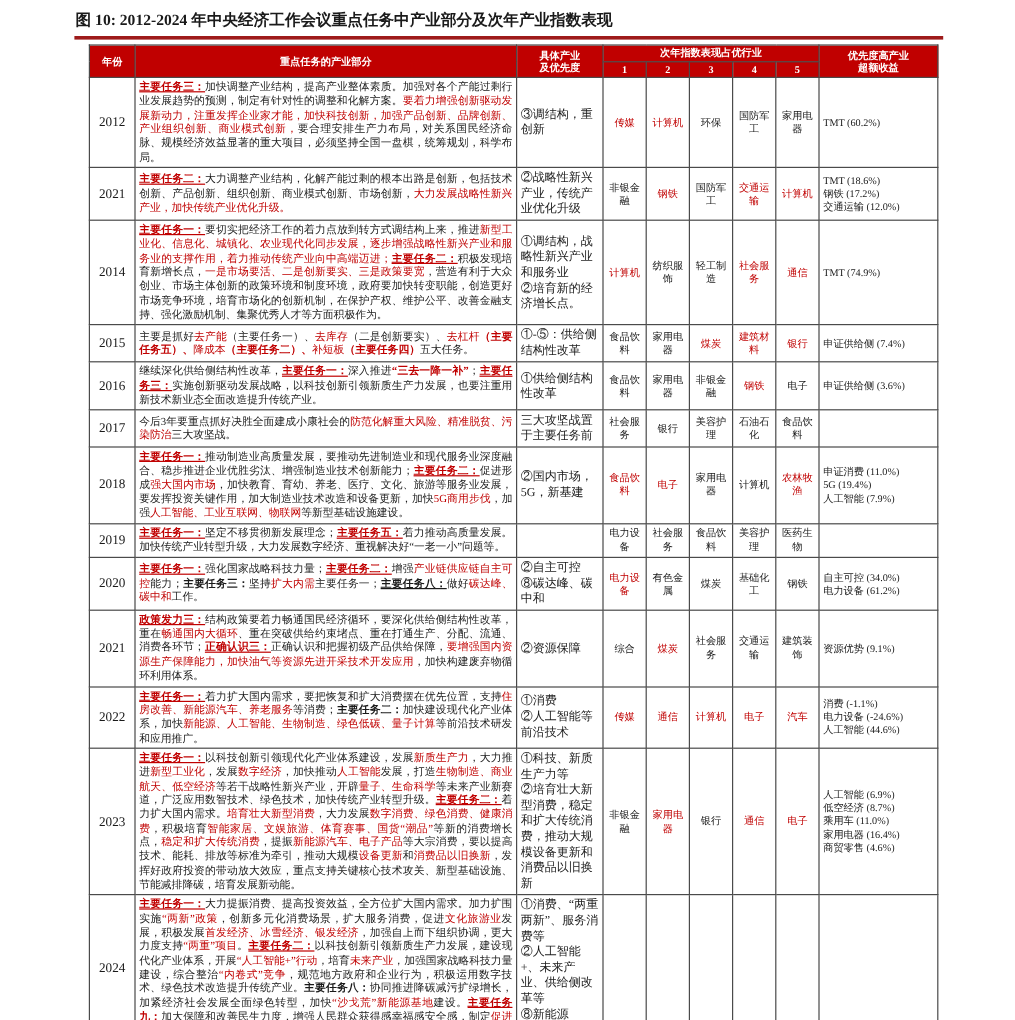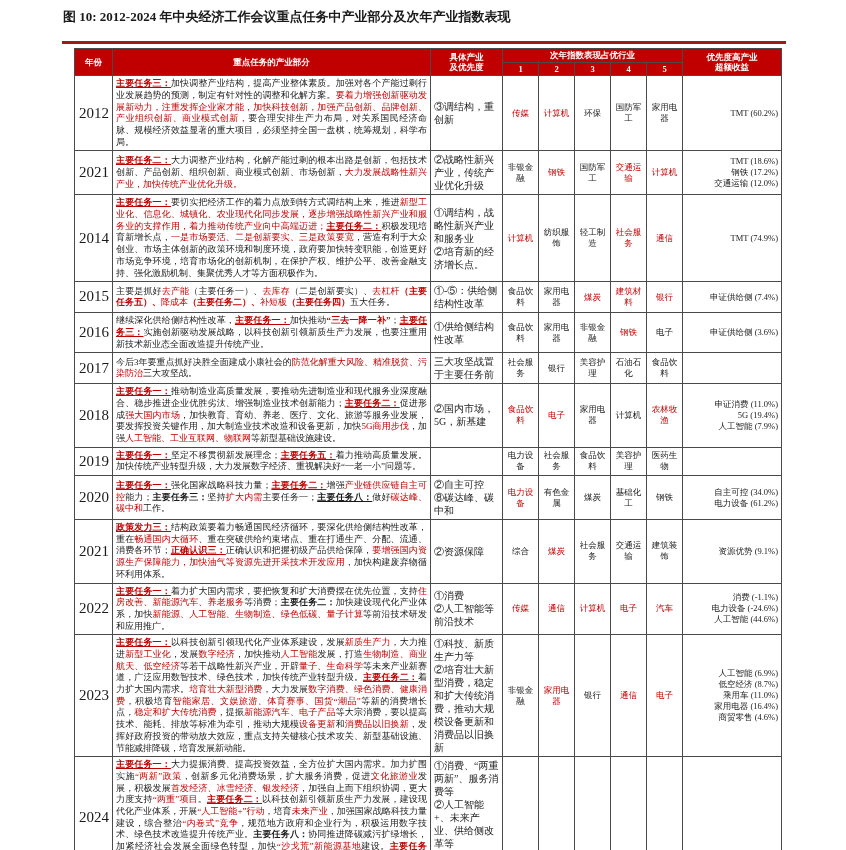--- a/index.html
+++ b/index.html
@@ -1,28 +1,28 @@
 <!DOCTYPE html>
 <html><head>
 <meta charset="utf-8">
 <style>
   html,body{margin:0;padding:0;background:#ffffff;}
   body{width:846px;height:850px;font-family:"Liberation Serif","DejaVu Serif",serif;color:#1a1a1a;overflow:hidden;}
   .page{padding:6px 60px 0 62px;}
-  .fig-title{font-size:13px;font-weight:bold;letter-spacing:0;padding:2px 0 15px 1px;}
+  .fig-title{font-size:13px;font-weight:bold;letter-spacing:0;padding:2px 0 4px 1px;}
   .title-rule{height:3px;background:#9e1b1b;margin:0 0 4px 0;}
   table{border-collapse:collapse;table-layout:fixed;width:707px;margin-left:12px;}
   th,td{border:1px solid #4a4a4a;}
   thead th{background:#c00000;color:#ffffff;font-size:8.5px;font-weight:bold;padding:1px 2px;line-height:1.25;white-space:pre-line;}
   td{font-size:9px;padding:2px 3px;vertical-align:middle;line-height:1.3;}
-  .year-cell{text-align:right;font-size:15px;}
+  .year-cell{text-align:center;font-size:11px;}
   .tasks-cell{text-align:justify;}
   .specific-cell{font-size:10px;white-space:pre-line;vertical-align:middle;}
   .rank-cell{text-align:center;font-size:8.5px;padding:1px;}
-  .excess-cell{font-size:8.5px;white-space:pre-line;text-align:right;}
+  .excess-cell{font-size:8.5px;white-space:pre-line;}
   .red{color:#c00000;}
   .b{font-weight:bold;font-family:Liberation Serif, serif;}
   .u{text-decoration:underline;}
 </style>
 </head>
 <body>
 
 <div class="page">
   <div class="fig-title">图 10: 2012-2024 年中央经济工作会议重点任务中产业部分及次年产业指数表现</div>
   <div class="title-rule"></div>
@@ -100,21 +100,21 @@
           <td class="specific-cell">①-⑤：供给侧结构性改革</td>
           <td class="rank-cell">食品饮料</td>
           <td class="rank-cell">家用电器</td>
           <td class="rank-cell red">煤炭</td>
           <td class="rank-cell red">建筑材料</td>
           <td class="rank-cell red">银行</td>
           <td class="excess-cell">申证供给侧 (7.4%)</td>
         </tr>
         <tr>
           <td class="year-cell">2016</td>
-          <td class="tasks-cell"><span>继续深化供给侧结构性改革，</span><span class="red b u">主要任务一：</span><span>加快推动</span><span class="red b">“三去一降一补”</span><span>；</span><span class="red b u">主要任务三：</span><span>实施创新驱动发展战略，以科技创新引领新质生产力发展，也要注重用新技术新业态全面改造提升传统产业。</span></td>
+          <td class="tasks-cell"><span>继续深化供给侧结构性改革，</span><span class="red b u">主要任务一：</span><span>深入推进</span><span class="red b">“三去一降一补”</span><span>；</span><span class="red b u">主要任务三：</span><span>实施创新驱动发展战略，以科技创新引领新质生产力发展，也要注重用新技术新业态全面改造提升传统产业。</span></td>
           <td class="specific-cell">①供给侧结构性改革</td>
           <td class="rank-cell">食品饮料</td>
           <td class="rank-cell">家用电器</td>
           <td class="rank-cell">非银金融</td>
           <td class="rank-cell red">钢铁</td>
           <td class="rank-cell">电子</td>
           <td class="excess-cell">申证供给侧 (3.6%)</td>
         </tr>
         <tr>
           <td class="year-cell">2017</td>

